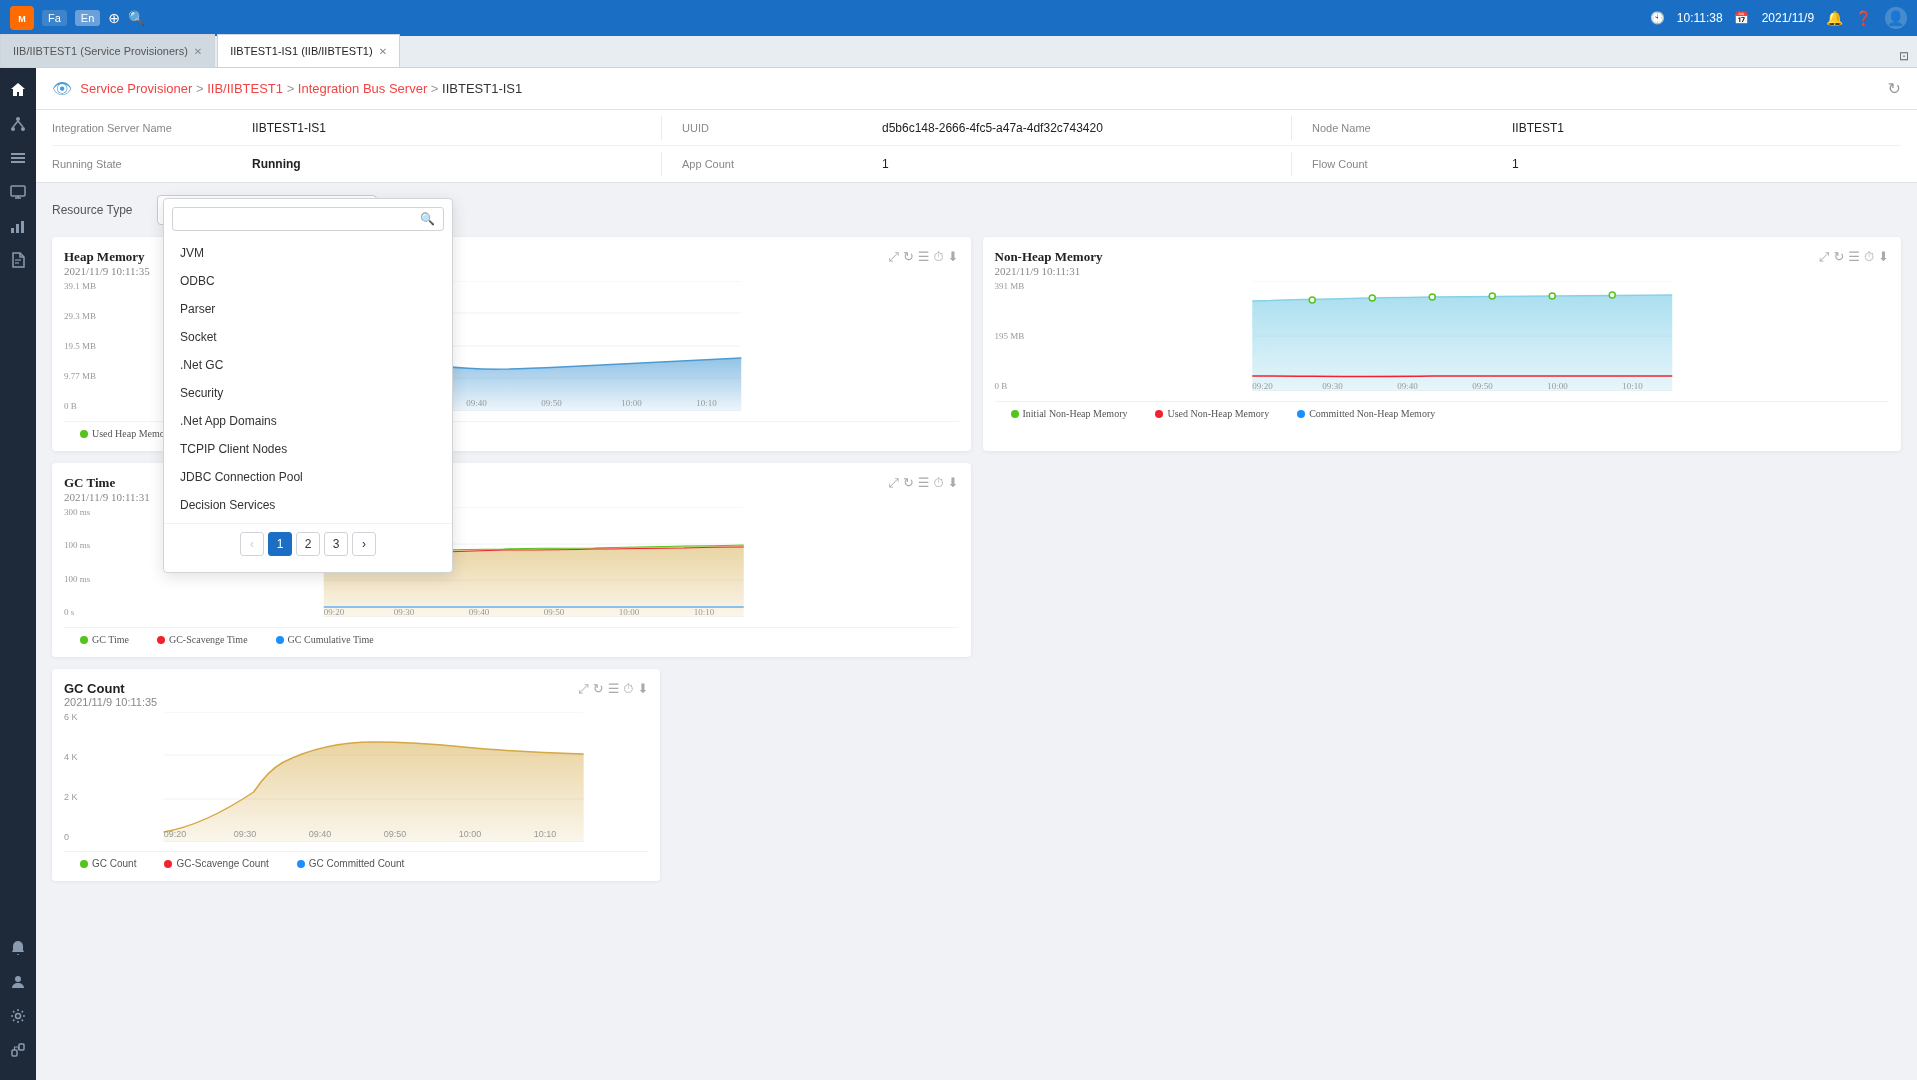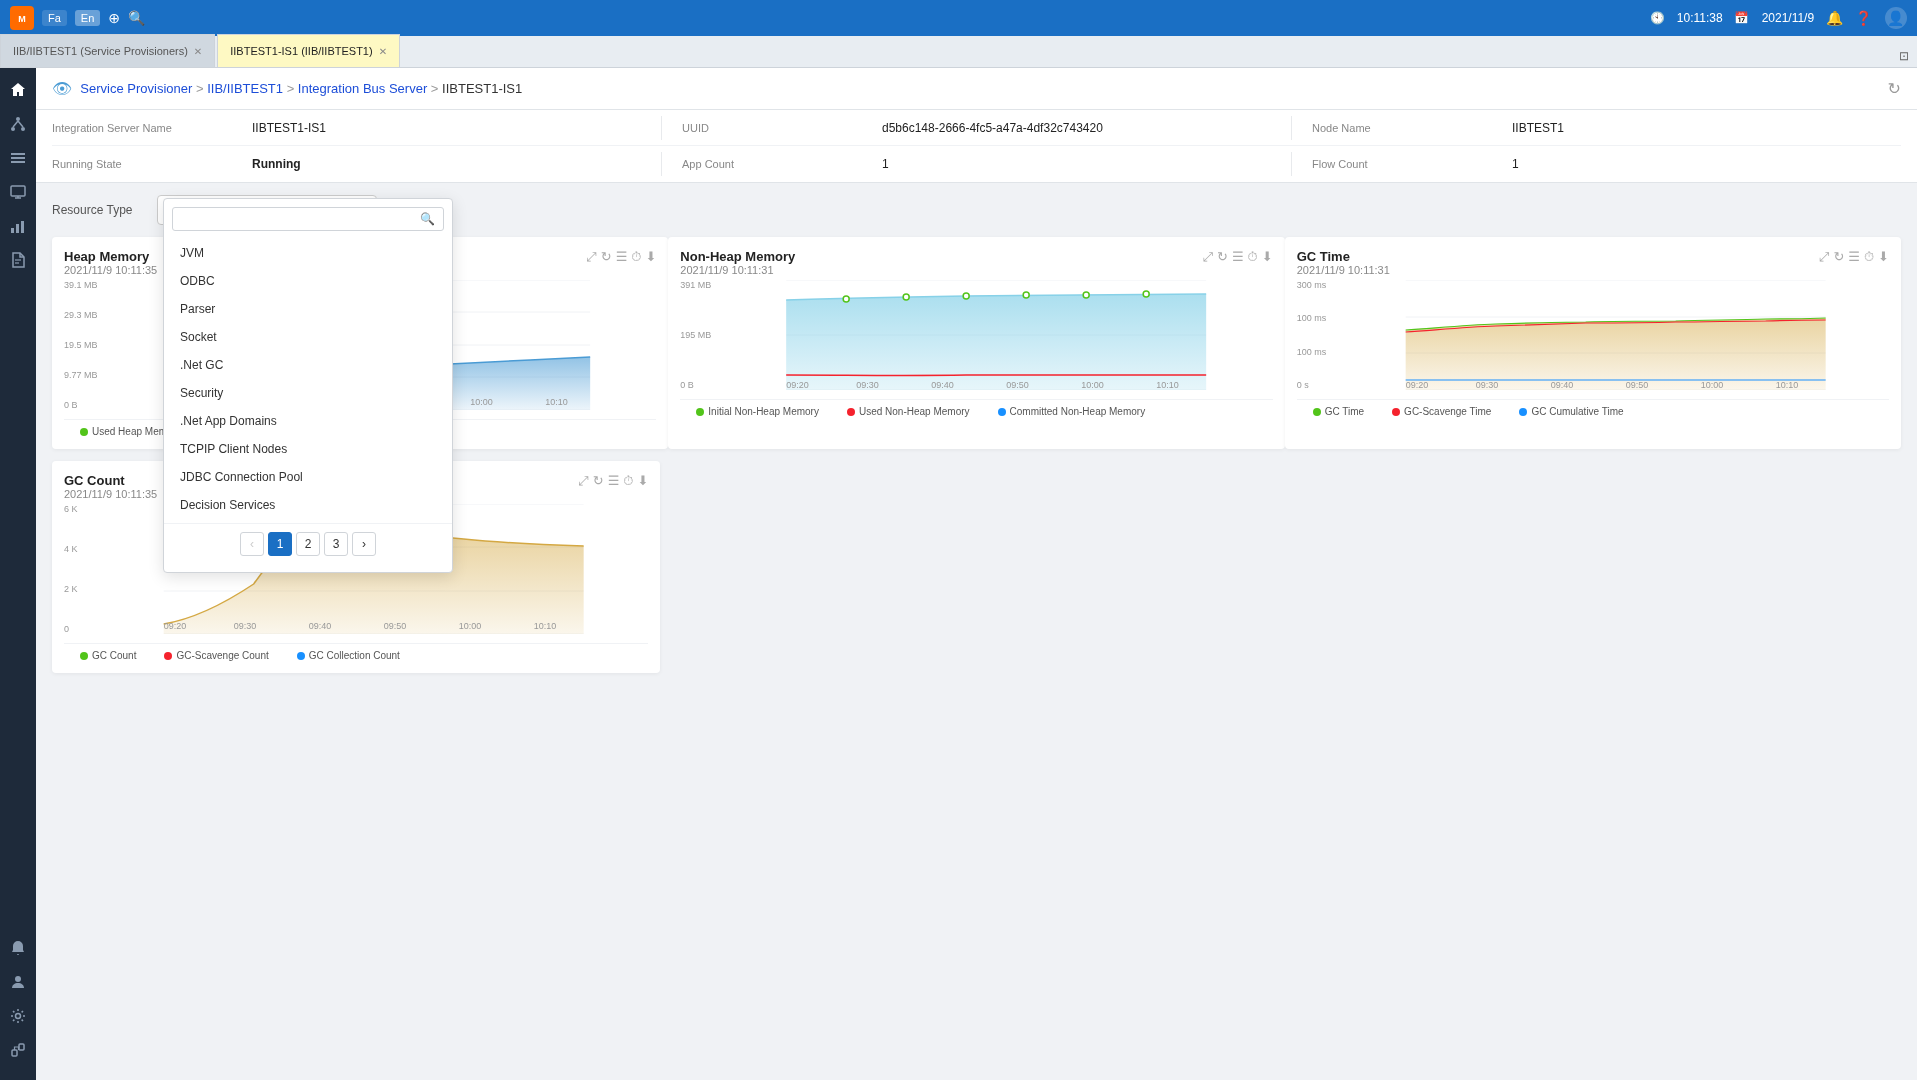--- a/index.html
+++ b/index.html
@@ -36,21 +36,21 @@
       gap: 6px;
       font-size: 11px;
       cursor: pointer;
       background: #d0d8e0;
       border: 1px solid #cdd3da;
       border-bottom: none;
       color: #555;
       margin-right: 2px;
     }
     .tab.active {
-      background: #fef9c3;
+      background: #ffffff;
       color: #222;
       font-weight: 500;
     }
     .tab-close { font-size: 10px; color: #888; cursor: pointer; }
     .tab-maximize { margin-left: auto; padding: 4px 8px; font-size: 12px; color: #666; cursor: pointer; background: none; border: none; }
 
     
     .main-layout { display: flex; height: calc(1080px - 36px - 32px); }
 
     
@@ -83,21 +83,21 @@
       background: white;
       border-bottom: 1px solid #e0e4e8;
       display: flex;
       align-items: center;
       padding: 0 16px;
       gap: 8px;
     }
     .breadcrumb-eye { color: #4a9bd4; font-size: 16px; }
     .breadcrumb-text { font-size: 13px; color: #333; }
     .breadcrumb-sep { color: #999; }
-    .breadcrumb-link { color: #1d4ed8; cursor: pointer; }
+    .breadcrumb-link { color: #ef4444; cursor: pointer; }
     .breadcrumb-current { color: #333; font-weight: 500; }
     .breadcrumb-refresh { margin-left: auto; color: #999; font-size: 16px; cursor: pointer; }
 
     
     .info-bar {
       background: white;
       border-bottom: 1px solid #e0e4e8;
       padding: 0 16px;
     }
     .info-row {
@@ -185,21 +185,23 @@
       cursor: pointer;
       background: white;
       color: #333;
     }
     .page-btn.active { background: #1a6fc4; color: white; border-color: #1a6fc4; }
     .page-btn:disabled { color: #ccc; cursor: default; }
 
     
     .charts-grid {
       display: grid;
-      grid-template-columns: 1fr 1fr 1fr;
+      grid-template-columns: 1fr 1fr;
+      gap: 12px;
+      font-family: Liberation Serif, serif;
     }
     .chart-card {
       background: white;
       border-radius: 4px;
       padding: 12px;
       box-shadow: 0 1px 4px rgba(0,0,0,0.06);
     }
     .chart-header {
       display: flex;
       align-items: flex-start;
@@ -646,21 +648,21 @@
             <div class="legend-item">
               <div class="legend-dot" style="background:#52c41a;"></div>
               <span>GC Count</span>
             </div>
             <div class="legend-item">
               <div class="legend-dot" style="background:#f5222d;"></div>
               <span>GC-Scavenge Count</span>
             </div>
             <div class="legend-item">
               <div class="legend-dot" style="background:#1890ff;"></div>
-              <span>GC Collection Count</span>
+              <span>GC Committed Count</span>
             </div>
           </div>
         </div>
       </div>
     </div>
   </div>
 </div>
 
 <div class="dropdown-overlay" style="top:198px;left:163px;">
   <div class="dropdown-search">

